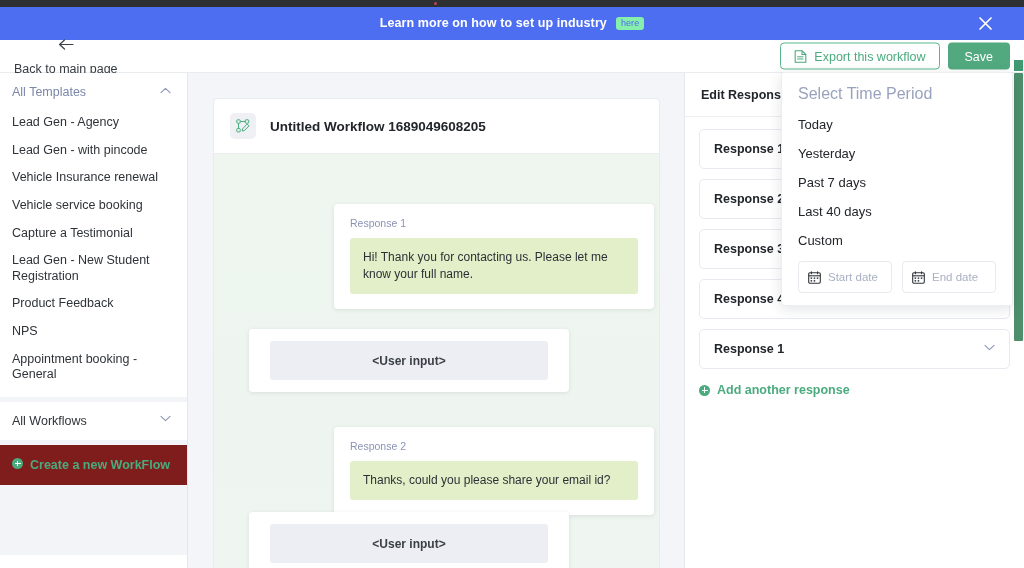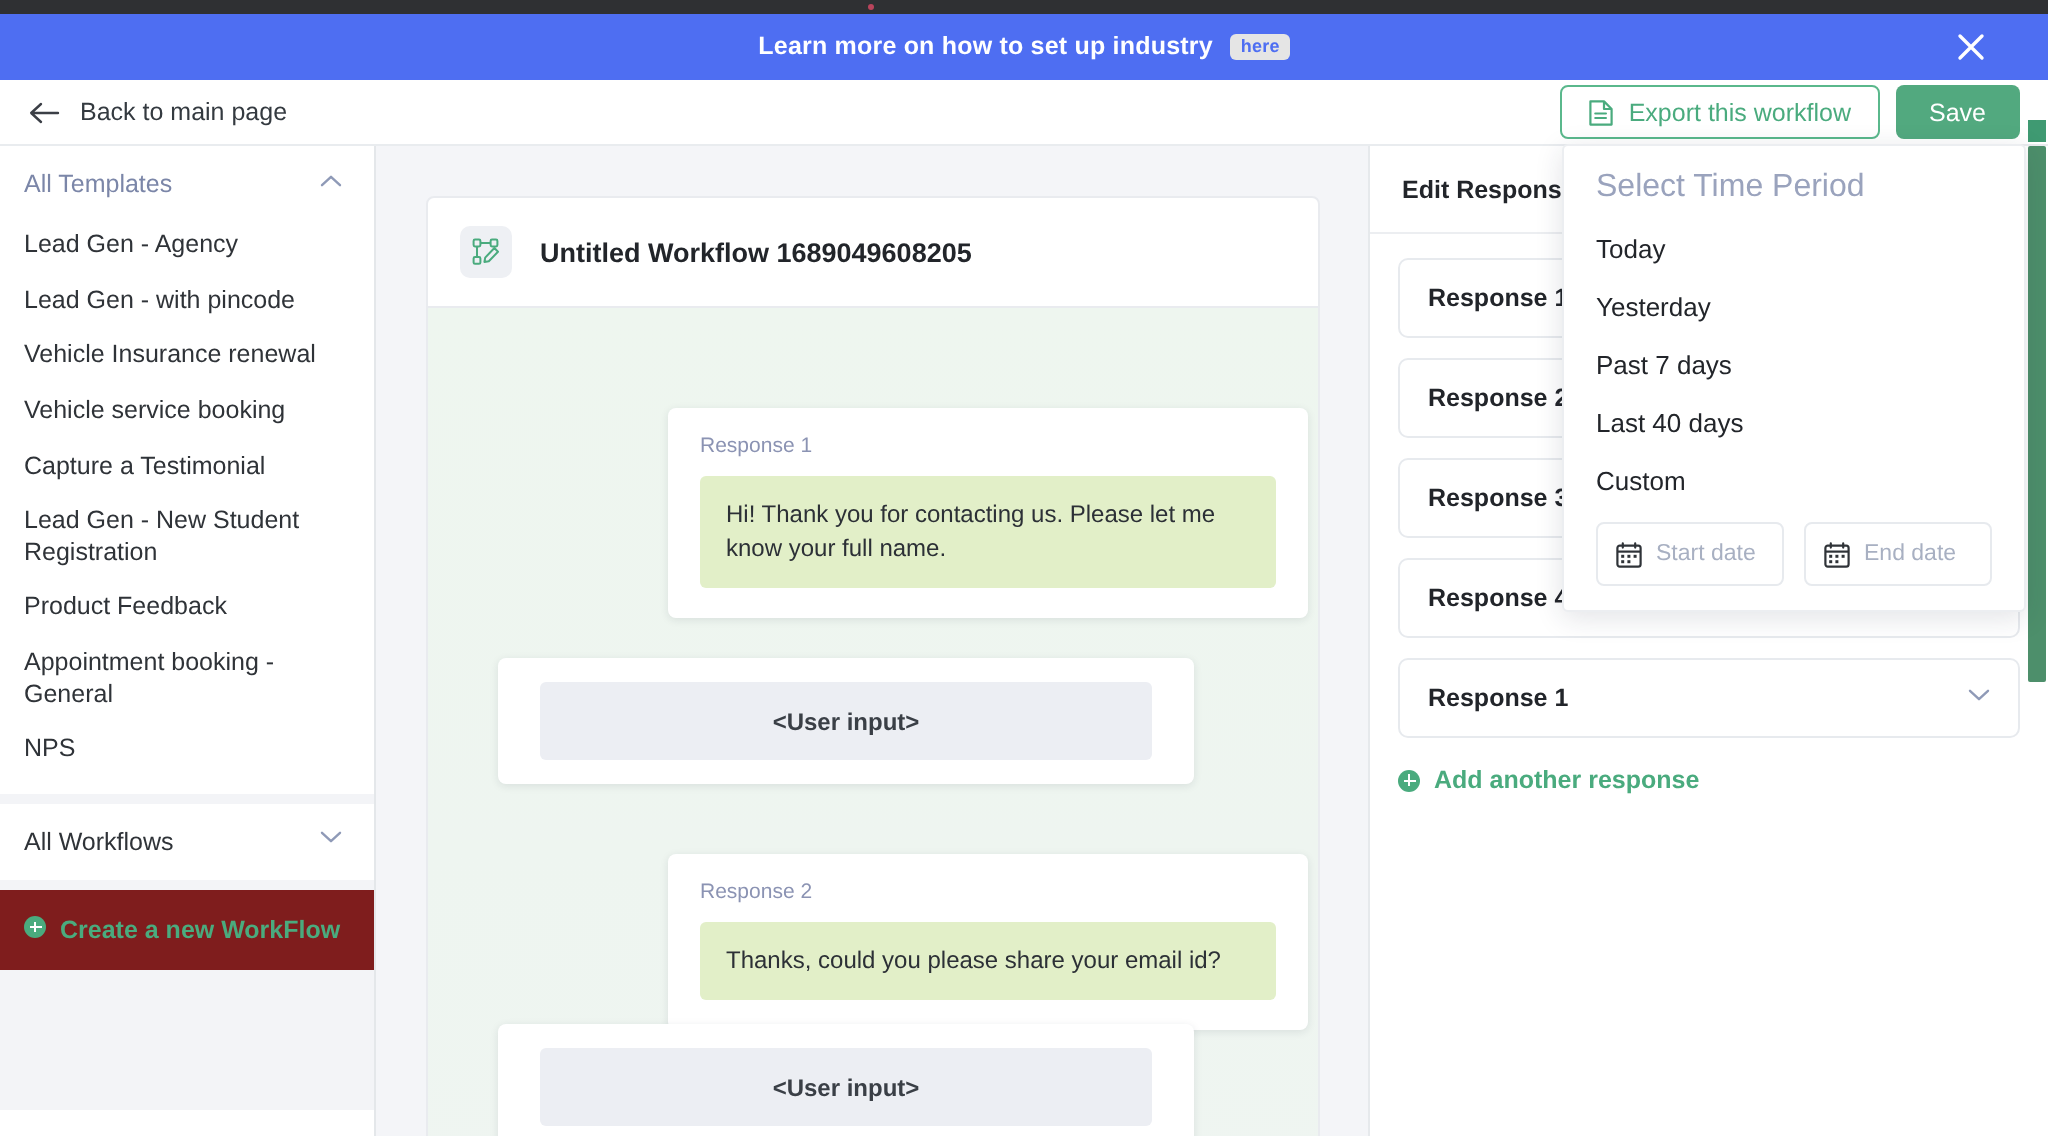--- a/index.html
+++ b/index.html
@@ -25,39 +25,39 @@
   .banner {
     position:absolute; left:0; top:7px; width:1024px; height:33px;
     background:#4e6ef2;
     display:flex; align-items:center; justify-content:center;
   }
   .banner-text {
     color:#ffffff; font-size:12.5px; font-weight:700; letter-spacing:.1px;
   }
   .banner-chip {
     display:inline-flex; align-items:center; justify-content:center;
-    margin-left:9px; background:#e5e5e5; color:#4e6ef2;
-    font-size:9px; font-weight:700; border-radius:3px;
+    margin-left:9px; background:#86efac; color:#4e6ef2;
+    font-size:9px; font-weight:400; border-radius:3px;
     padding:2px 5px; line-height:1; position:relative; top:-1px;
   }
   .banner-close {
     position:absolute; right:28px; top:50%; transform:translateY(-50%);
     width:22px; height:22px; color:#fff; cursor:pointer;
     display:flex; align-items:center; justify-content:center;
   }
   .banner-close svg { display:block; }
 
   
   .toolbar {
     position:absolute; left:0; top:40px; width:1024px; height:33px;
     background:#ffffff; border-bottom:1px solid #e9ecef;
   }
   .back-link {
     position:absolute; left:14px; top:50%; transform:translateY(-50%);
-    display:flex; align-items:center; gap:10px; cursor:pointer;
+    display:flex; align-items:center; gap:10px; cursor:pointer;flex-direction:column;
   }
   .back-arrow { width:16px; height:16px; color:#3b3f46; display:flex; align-items:center; }
   .back-label { font-size:12.5px; color:#343a40; }
 
   .tb-right {
     position:absolute; right:14px; top:50%; transform:translateY(-50%);
     display:flex; align-items:center; gap:8px;
   }
   .btn-export {
     display:flex; align-items:center; gap:7px;
@@ -145,21 +145,21 @@
   .node-resp {
     position:absolute; left:120px; width:320px;
     padding:13px 16px 15px 16px;
   }
   .node-resp .cap { font-size:10.5px; color:#8b93b3; margin-bottom:9px; }
   .bubble {
     background:#e2efc8; border-radius:3px;
     padding:11px 13px; font-size:12px; color:#2c3036; line-height:1.4;
   }
   .node-input {
-    position:absolute; left:35px; width:348px;
+    position:absolute; left:35px; width:320px;
     padding:12px 21px;
   }
   .node-input .ph {
     background:#eceef3; border-radius:3px;
     height:39px; display:flex; align-items:center; justify-content:center;
     font-size:12px; color:#3a3f46; font-weight:600;
   }
 
   
   .rpanel {
@@ -277,22 +277,22 @@
     </div>
 
     <div class="sb-list">
       <div class="sb-item">Lead Gen - Agency</div>
       <div class="sb-item">Lead Gen - with pincode</div>
       <div class="sb-item">Vehicle Insurance renewal</div>
       <div class="sb-item">Vehicle service booking</div>
       <div class="sb-item">Capture a Testimonial</div>
       <div class="sb-item">Lead Gen - New Student Registration</div>
       <div class="sb-item">Product Feedback</div>
+      <div class="sb-item">NPS</div>
       <div class="sb-item">Appointment booking - General</div>
-      <div class="sb-item">NPS</div>
     </div>
 
     <div class="sb-divider"></div>
 
     <div class="sb-row-wf">
       <span class="t">All Workflows</span>
       <span class="sb-chev">
         <svg width="11" height="7" viewBox="0 0 11 7" fill="none" aria-hidden="true">
           <path d="M1 1.4 L5.5 5.6 L10 1.4" stroke="#8f9ab7" stroke-width="1.2" stroke-linecap="round" stroke-linejoin="round"></path>
         </svg>

